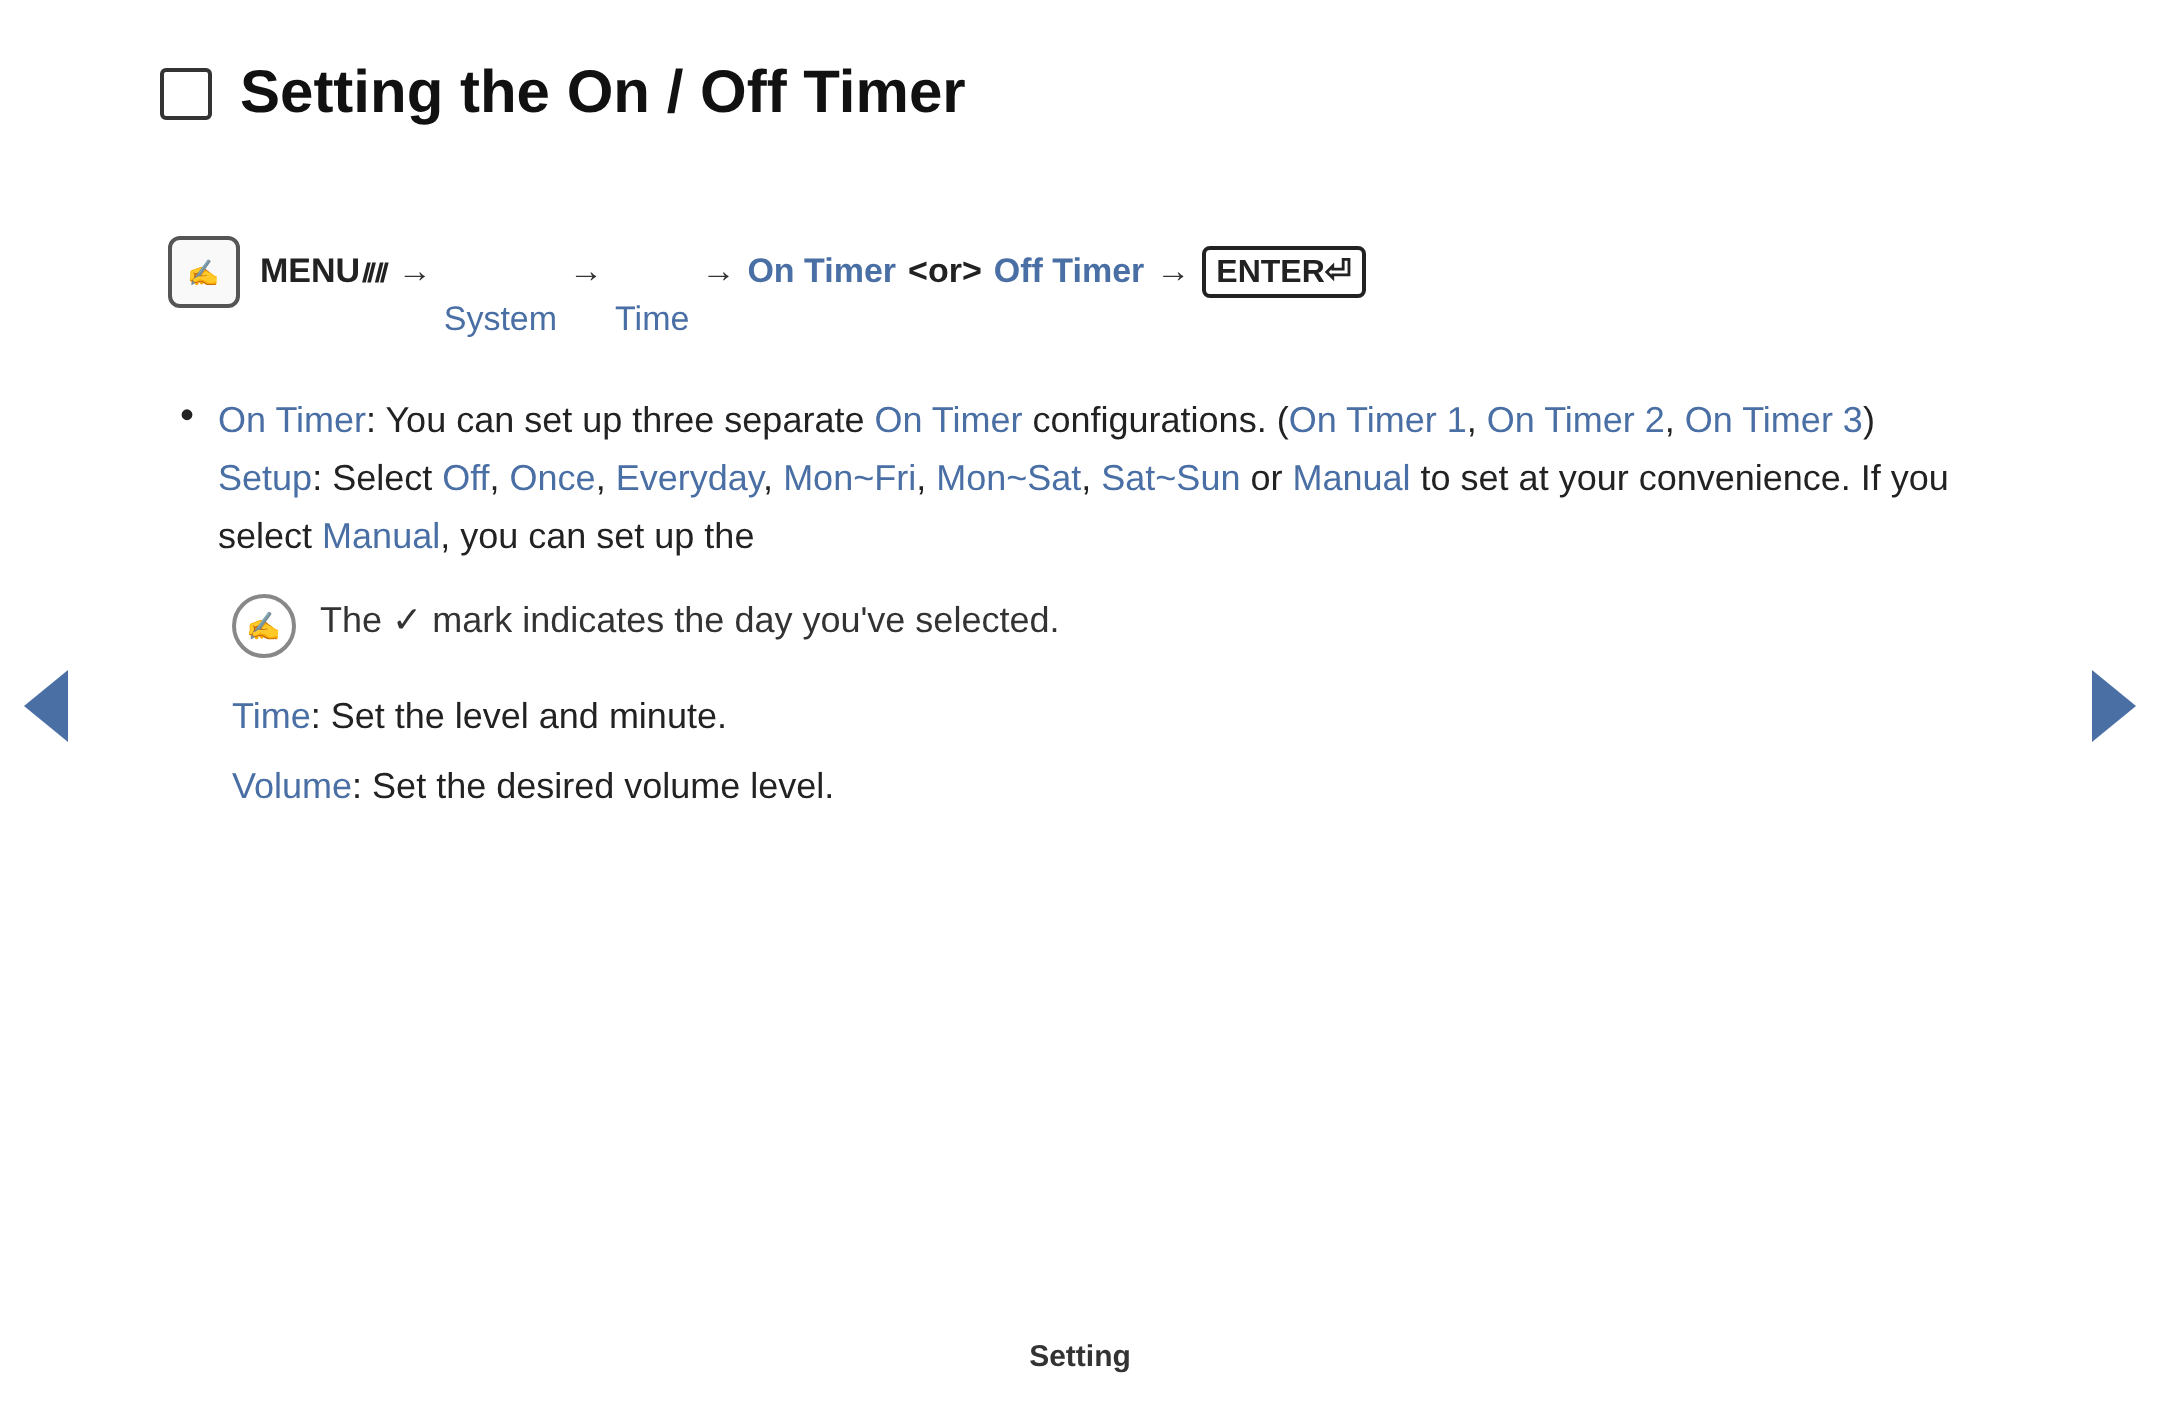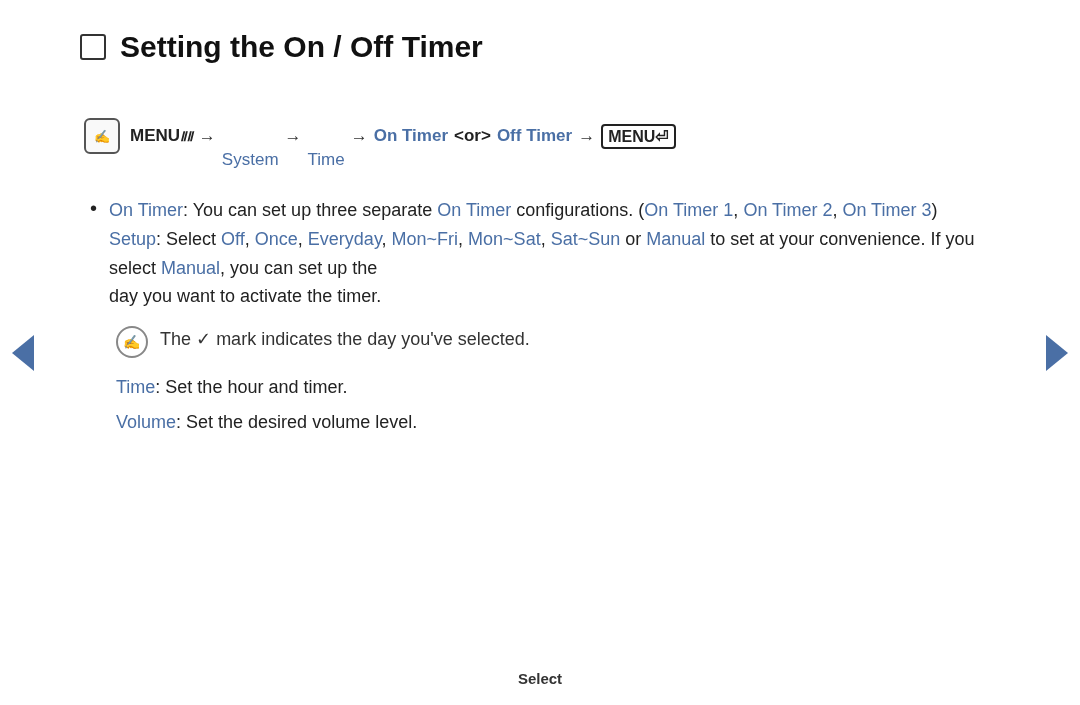--- a/index.html
+++ b/index.html
@@ -231,49 +231,48 @@
     <span class="menu-keyword">MENU<span style="font-size:13px;font-style:italic;">ⅡⅡ</span></span>
     <span class="menu-arrow">→</span>
     <span class="menu-blue">System</span>
     <span class="menu-arrow">→</span>
     <span class="menu-blue">Time</span>
     <span class="menu-arrow">→</span>
     <span class="menu-bold-blue">On Timer</span>
     <span style="font-weight:700;">&lt;or&gt;</span>
     <span class="menu-bold-blue">Off Timer</span>
     <span class="menu-arrow">→</span>
-    <span class="enter-icon">MENU⏎</span>
+    <span class="enter-icon">ENTER⏎</span>
   </div>
 
   <div class="content-area">
 
     <div class="bullet-item">
       <span class="bullet-dot">•</span>
       <div class="bullet-text">
         <span class="blue">On Timer</span><span>: You can set up three separate </span><span class="blue">On Timer</span><span> configurations. (</span><span class="blue">On Timer 1</span><span>, </span><span class="blue">On Timer 2</span><span>, </span><span class="blue">On Timer 3</span><span>)</span><br>
         <span class="blue">Setup</span><span>: Select </span><span class="blue">Off</span><span>, </span><span class="blue">Once</span><span>, </span><span class="blue">Everyday</span><span>, </span><span class="blue">Mon~Fri</span><span>, </span><span class="blue">Mon~Sat</span><span>, </span><span class="blue">Sat~Sun</span><span> or </span><span class="blue">Manual</span><span> to set at your convenience. If you select </span><span class="blue">Manual</span><span>, you can set up the</span><br>
-        <span>day you want to activate the timer.</span>
       </div>
     </div>
 
     <div class="note-row">
       <div class="note-icon">✍</div>
       <div class="note-text">
         <span>The </span><span>✓</span><span> mark indicates the day you've selected.</span>
       </div>
     </div>
 
     <div class="line-item">
-      <span class="blue">Time</span><span>: Set the hour and timer.</span>
+      <span class="blue">Time</span><span>: Set the level and minute.</span>
     </div>
 
     <div class="line-item">
       <span class="blue">Volume</span><span>: Set the desired volume level.</span>
     </div>
 
   </div>
 
   <div class="nav-arrow-left"></div>
   <div class="nav-arrow-right"></div>
 
-  <div class="footer">Select</div>
+  <div class="footer">Setting</div>
 
 </div>
 
 </body></html>

